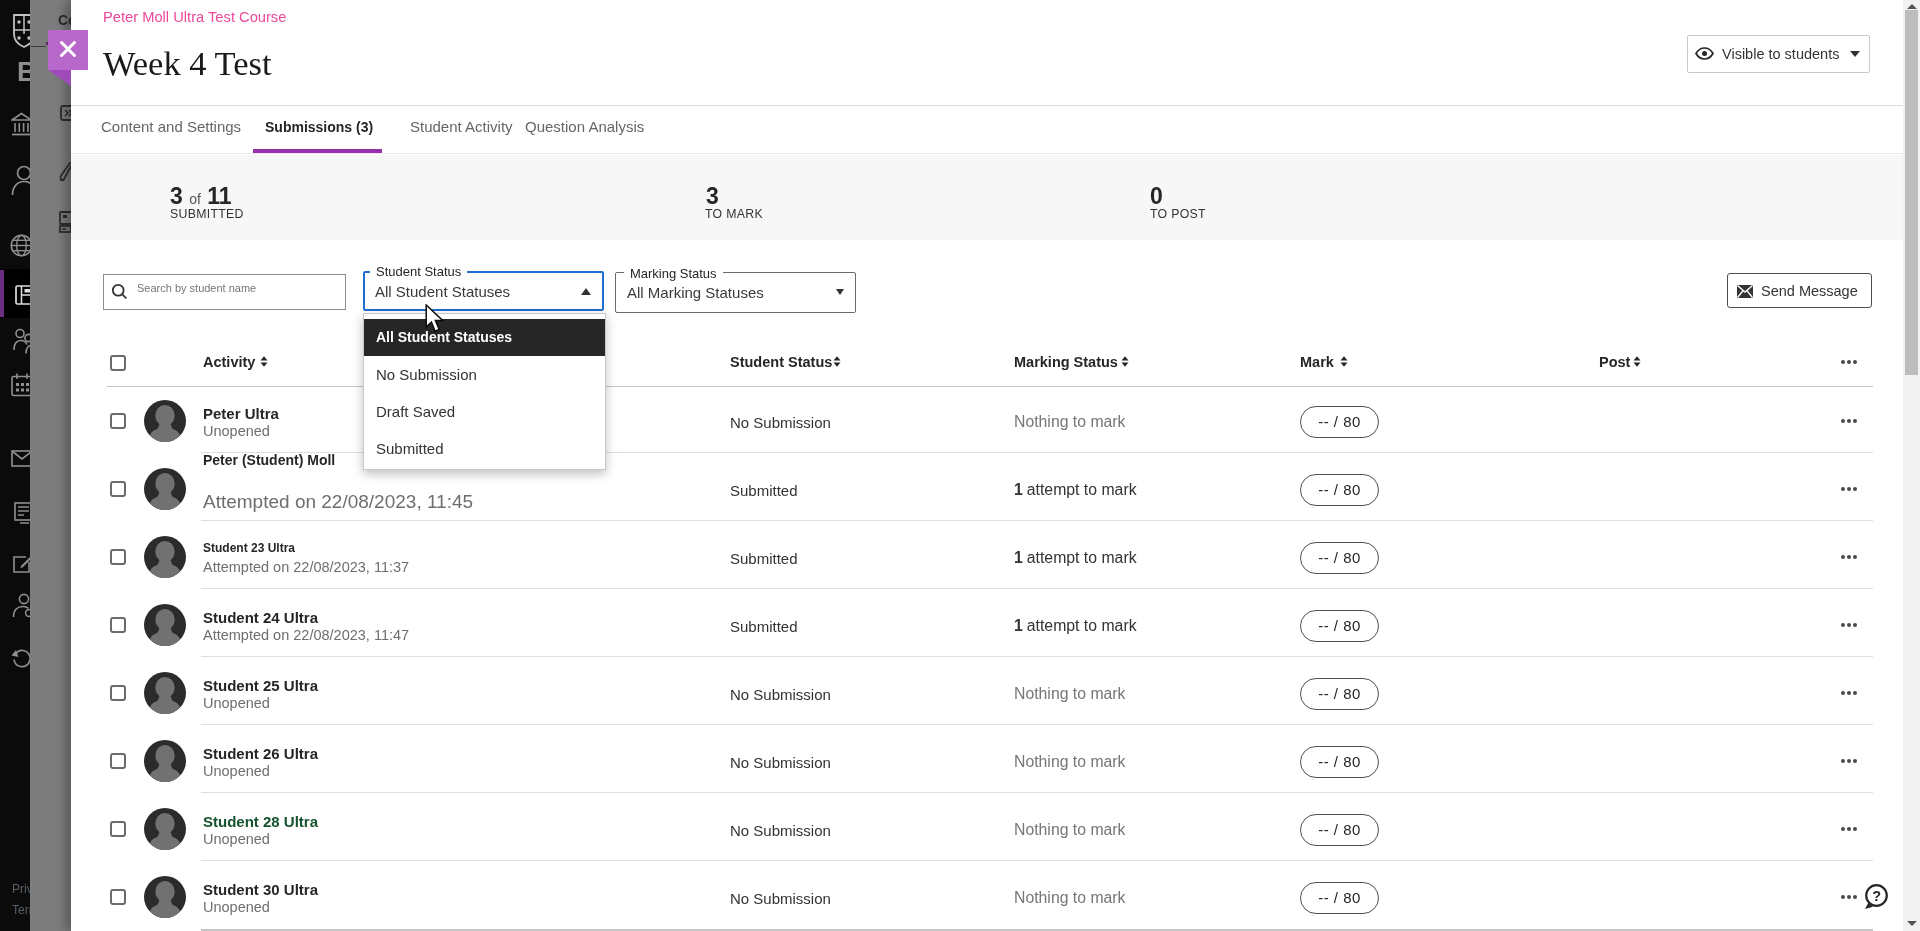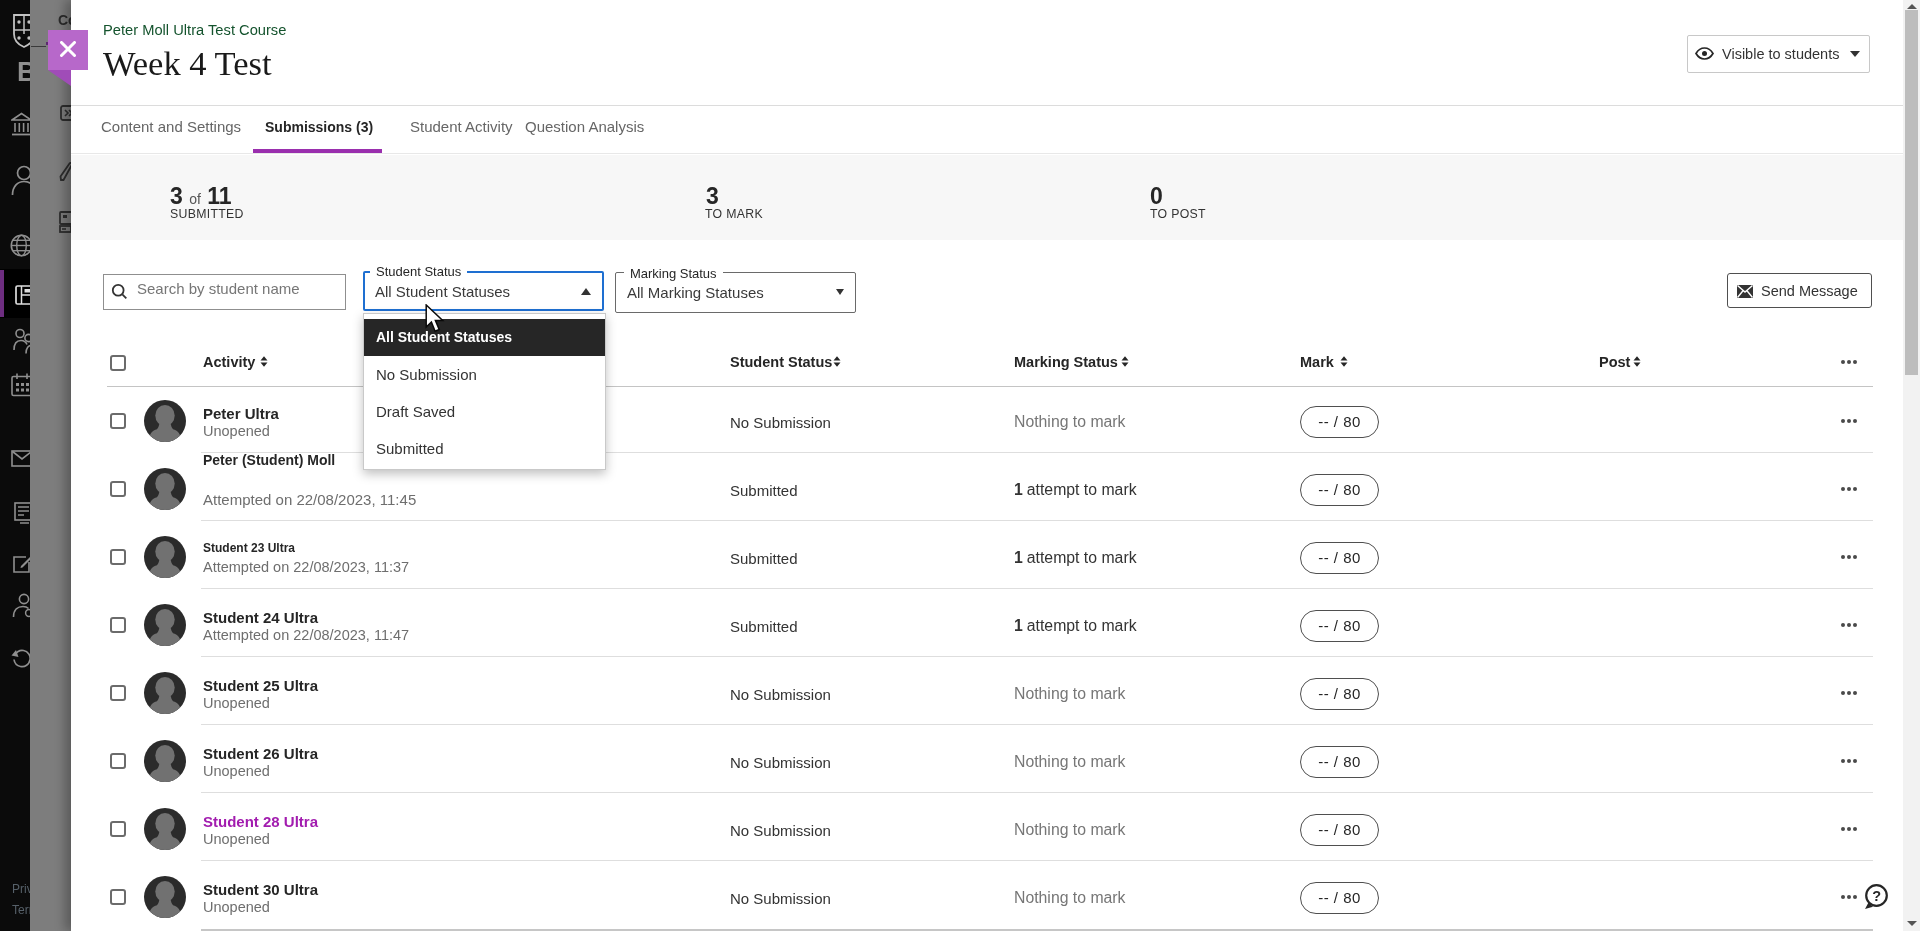--- a/index.html
+++ b/index.html
@@ -133,21 +133,21 @@
     </svg>
   </div>
 
   <div class="abs" id="panel" style="left:71px;top:0;width:1832px;height:931px;background:#fff;box-shadow:-6px 0 10px rgba(0,0,0,0.28);"></div>
 
   <div class="abs" style="left:1903px;top:0;width:17px;height:931px;background:#f2f2f2;"></div>
   <div class="abs" style="left:1905px;top:10px;width:13px;height:365px;background:#bdbdbd;"></div>
   <div class="abs" style="left:1907px;top:4px;width:0;height:0;border-left:5px solid transparent;border-right:5px solid transparent;border-bottom:5px solid #555;"></div>
   <div class="abs" style="left:1907px;top:921px;width:0;height:0;border-left:5px solid transparent;border-right:5px solid transparent;border-top:5px solid #555;"></div>
 
-  <div class="abs" style="left:103px;top:22px;font-size:14.7px;color:#14532d;">Peter Moll Ultra Test Course</div>
+  <div class="abs" style="left:103px;top:9px;font-size:14.7px;color:#ec4899;">Peter Moll Ultra Test Course</div>
   <div class="abs" style="left:103px;top:43.5px;font-family:'Liberation Serif',serif;font-size:34.5px;color:#1a1a1a;">Week 4 Test</div>
 
   <div class="abs" style="left:1687px;top:35px;width:183px;height:38px;border:1px solid #c8c8c8;border-radius:2px;background:#fff;"></div>
   <svg class="abs" style="left:1695px;top:47px;" width="19" height="13" viewBox="0 0 19 13">
     <path d="M9.5 1 C5.3 1 2.3 4.3 1 6.5 C2.3 8.7 5.3 12 9.5 12 C13.7 12 16.7 8.7 18 6.5 C16.7 4.3 13.7 1 9.5 1 Z" fill="none" stroke="#262626" stroke-width="1.7"></path>
     <circle cx="9.5" cy="6.5" r="2.5" fill="#262626"></circle>
   </svg>
   <div class="abs ctr" style="left:1722px;top:35px;height:38px;font-size:14.5px;color:#333;">Visible to students</div>
   <div class="abs" style="left:1850px;top:51px;width:0;height:0;border-left:5px solid transparent;border-right:5px solid transparent;border-top:6px solid #333;"></div>
 
@@ -165,21 +165,21 @@
   <div class="abs" style="left:706px;top:183px;font-size:23px;font-weight:700;color:#262626;">3</div>
   <div class="abs" style="left:705px;top:207px;font-size:12.3px;color:#333;letter-spacing:0.3px;">TO MARK</div>
   <div class="abs" style="left:1150px;top:183px;font-size:23px;font-weight:700;color:#262626;">0</div>
   <div class="abs" style="left:1150px;top:207px;font-size:12.3px;color:#333;letter-spacing:0.3px;">TO POST</div>
 
   <div class="abs" style="left:103px;top:274px;width:243px;height:36px;border:1px solid #8f8f8f;background:#fff;"></div>
   <svg class="abs" style="left:111px;top:282.5px;" width="17" height="17" viewBox="0 0 17 17">
     <circle cx="7.2" cy="7.2" r="5.4" fill="none" stroke="#333" stroke-width="1.8"></circle>
     <line x1="11.3" y1="11.3" x2="15.3" y2="15.3" stroke="#333" stroke-width="1.8"></line>
   </svg>
-  <div class="abs ctr" style="left:137px;top:274px;height:28px;font-size:15px;color:#767676;">Search by student name</div>
+  <div class="abs ctr" style="left:137px;top:274px;height:28px;font-size:11px;color:#767676;">Search by student name</div>
 
   <div class="abs" style="left:363px;top:271px;width:241px;height:40px;border:2px solid #1e6fd1;border-radius:2px;background:#fff;"></div>
   <div class="abs" style="left:370px;top:264px;font-size:13px;color:#262626;background:#fff;padding:0 6px;">Student Status</div>
   <div class="abs ctr" style="left:375px;top:275px;height:33px;font-size:15px;color:#3a3a3a;">All Student Statuses</div>
   <div class="abs" style="left:581px;top:288px;width:0;height:0;border-left:5.5px solid transparent;border-right:5.5px solid transparent;border-bottom:7px solid #333;"></div>
 
   <div class="abs" style="left:615px;top:272px;width:241px;height:41px;border:1px solid #6a6a6a;border-radius:2px;background:#fff;"></div>
   <div class="abs" style="left:623.9px;top:266px;font-size:13px;color:#262626;background:#fff;padding:0 6px;">Marking Status</div>
   <div class="abs ctr" style="left:627px;top:273px;height:39px;font-size:15px;color:#3a3a3a;">All Marking Statuses</div>
   <div class="abs" style="left:836px;top:288.5px;width:0;height:0;border-left:4.5px solid transparent;border-right:4.5px solid transparent;border-top:6px solid #333;"></div>
@@ -256,21 +256,21 @@
             <circle cx="21" cy="21" r="21"></circle>
           </clipPath>
         </defs>
     <circle cx="21" cy="21" r="21" fill="#2b2b2b"></circle>
     <g clip-path="url(#c1)" fill="#717171">
       <ellipse cx="21" cy="15.5" rx="9.7" ry="10.6"></ellipse>
       <path d="M15.6 23 L26.4 23 Q27.3 27.5 29 29.3 C33.5 30.5 36.8 33.5 37.6 42 L4.4 42 C5.2 33.5 8.5 30.5 13 29.3 Q14.7 27.5 15.6 23 Z"></path>
     </g>
   </svg>
   <div class="abs" style="left:203px;top:452px;font-size:14px;font-weight:700;color:#262626;">Peter (Student) Moll</div>
-  <div class="abs" style="left:203px;top:491px;font-size:15px;color:#6e6e6e;">Attempted on 22/08/2023, 11:45</div>
+  <div class="abs" style="left:203px;top:491px;font-size:19px;color:#6e6e6e;">Attempted on 22/08/2023, 11:45</div>
   <div class="abs ctr" style="left:730px;top:476px;height:28px;font-size:15px;color:#333;">Submitted</div>
   <div class="abs ctr" style="left:1014px;top:476px;height:28px;font-size:15.8px;color:#333;"><b style="margin-right:4px">1</b> attempt to mark</div>
   <div class="abs ctr" style="left:1300px;top:473.5px;width:79px;height:32px;border:1px solid #4f4f4f;border-radius:16px;justify-content:center;font-size:15px;letter-spacing:0.5px;color:#262626;">-- / 80</div>
   <div class="abs" style="left:1841px;top:487px;display:flex;gap:1.8px;">
     <i style="width:4.3px;height:4.3px;border-radius:50%;background:#4a4a4a;"></i>
     <i style="width:4.3px;height:4.3px;border-radius:50%;background:#4a4a4a;"></i>
     <i style="width:4.3px;height:4.3px;border-radius:50%;background:#4a4a4a;"></i>
   </div>
   <div class="abs" style="left:201px;top:520.2px;width:1672px;height:1px;background:#dedede;"></div>
   <div class="abs" style="left:110.3px;top:549.0px;width:16px;height:16px;border:2px solid #6b6b6b;border-radius:3px;background:#fff;box-sizing:border-box;"></div>
@@ -375,21 +375,21 @@
           <clipPath id="c6">
             <circle cx="21" cy="21" r="21"></circle>
           </clipPath>
         </defs>
     <circle cx="21" cy="21" r="21" fill="#2b2b2b"></circle>
     <g clip-path="url(#c6)" fill="#717171">
       <ellipse cx="21" cy="15.5" rx="9.7" ry="10.6"></ellipse>
       <path d="M15.6 23 L26.4 23 Q27.3 27.5 29 29.3 C33.5 30.5 36.8 33.5 37.6 42 L4.4 42 C5.2 33.5 8.5 30.5 13 29.3 Q14.7 27.5 15.6 23 Z"></path>
     </g>
   </svg>
-  <div class="abs" style="left:203px;top:812.5px;font-size:15px;font-weight:700;color:#a21caf;">Student 28 Ultra</div>
+  <div class="abs" style="left:203px;top:812.5px;font-size:15px;font-weight:700;color:#14532d;">Student 28 Ultra</div>
   <div class="abs" style="left:203px;top:831px;font-size:14.5px;color:#6e6e6e;">Unopened</div>
   <div class="abs ctr" style="left:730px;top:816px;height:28px;font-size:15px;color:#333;">No Submission</div>
   <div class="abs ctr" style="left:1014px;top:816px;height:28px;font-size:15.8px;color:#767676;">Nothing to mark</div>
   <div class="abs ctr" style="left:1300px;top:813.5px;width:79px;height:32px;border:1px solid #4f4f4f;border-radius:16px;justify-content:center;font-size:15px;letter-spacing:0.5px;color:#262626;">-- / 80</div>
   <div class="abs" style="left:1841px;top:827px;display:flex;gap:1.8px;">
     <i style="width:4.3px;height:4.3px;border-radius:50%;background:#4a4a4a;"></i>
     <i style="width:4.3px;height:4.3px;border-radius:50%;background:#4a4a4a;"></i>
     <i style="width:4.3px;height:4.3px;border-radius:50%;background:#4a4a4a;"></i>
   </div>
   <div class="abs" style="left:201px;top:860.2px;width:1672px;height:1px;background:#dedede;"></div>

